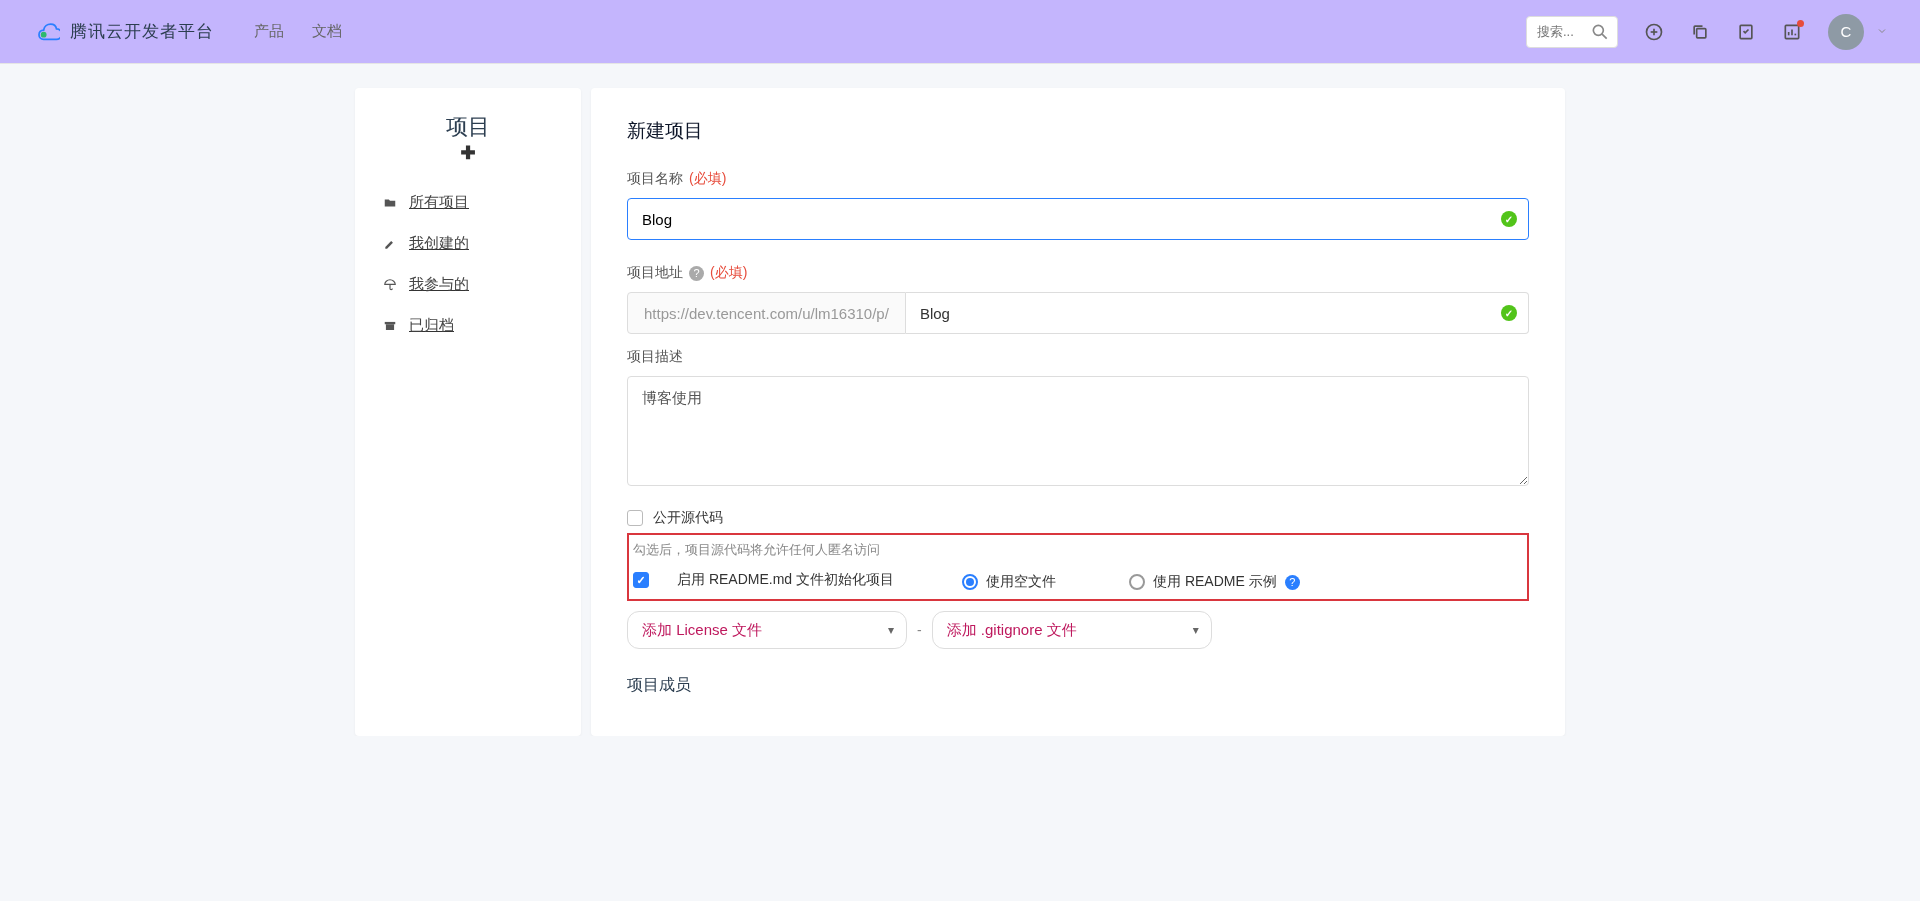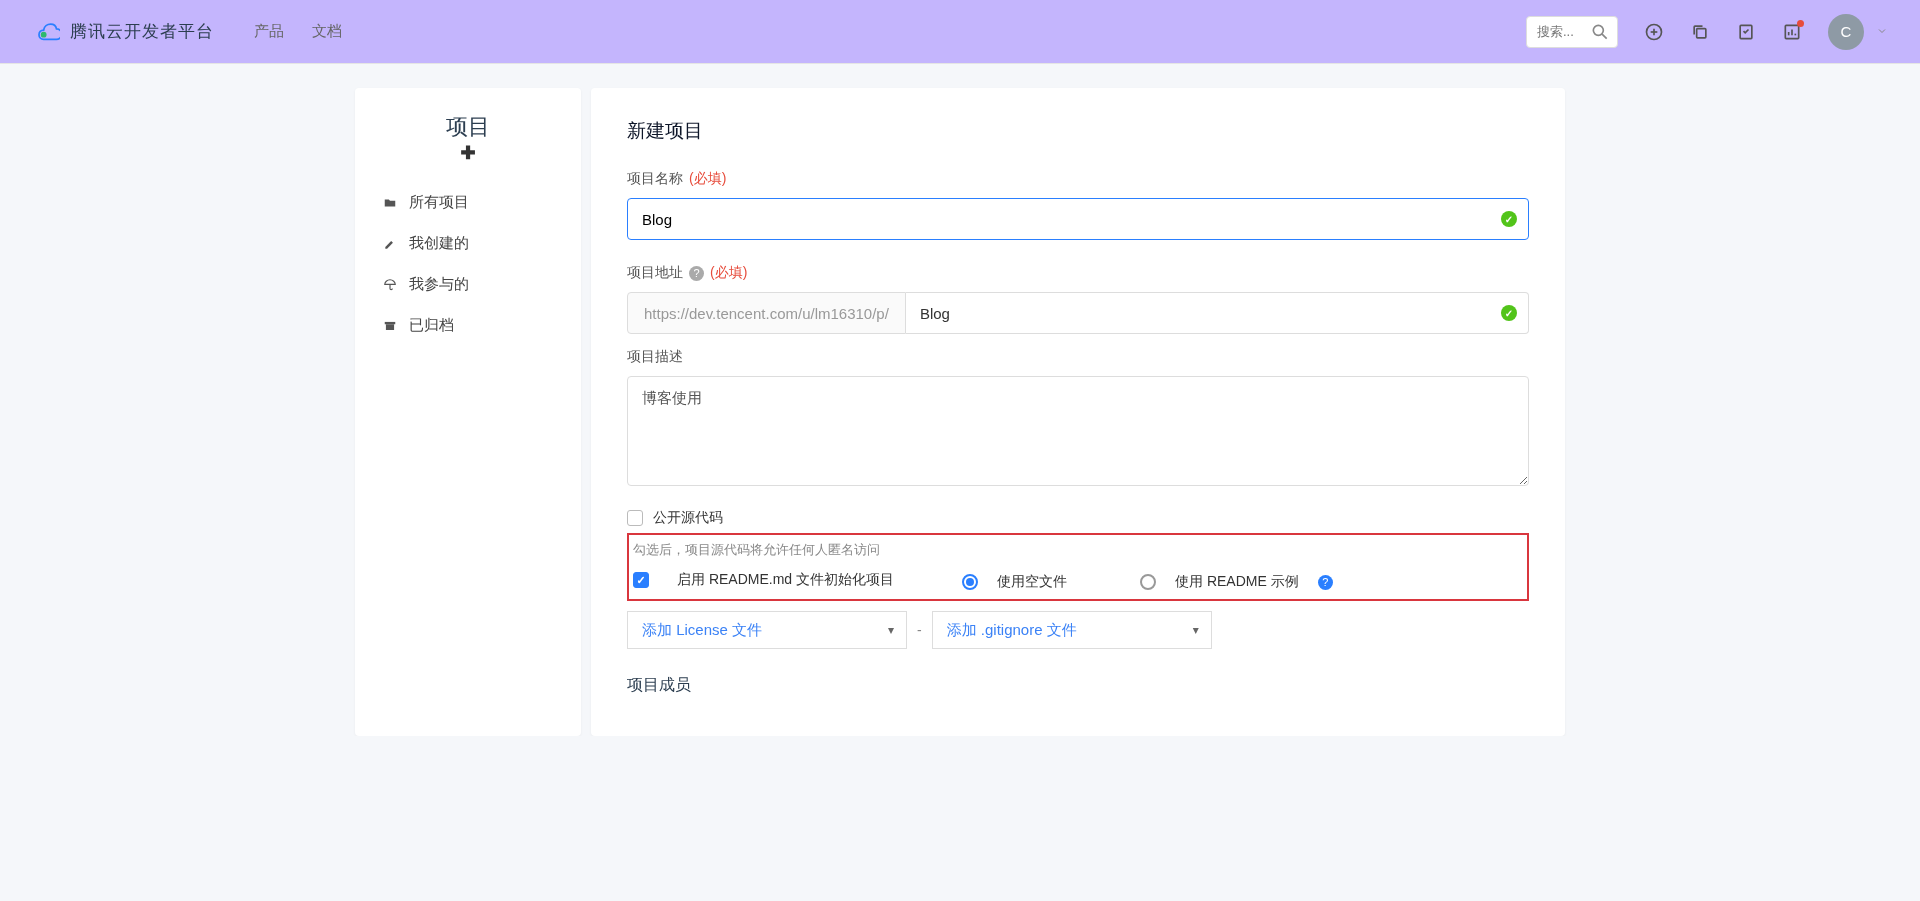--- a/index.html
+++ b/index.html
@@ -22,21 +22,21 @@
     .avatar-wrap { display: flex; align-items: center; gap: 12px; }
     .avatar { width: 36px; height: 36px; border-radius: 50%; background: #8e9aa5; color: #fff; display: flex; align-items: center; justify-content: center; font-size: 15px; }
     .chevron { color: #888; }
     
     .container { max-width: 1230px; margin: 24px auto 0; display: flex; gap: 10px; padding: 0 10px; }
     
     .sidebar { width: 226px; background: #fff; border-radius: 4px; box-shadow: 0 1px 3px rgba(0,0,0,0.05); padding: 24px 0; }
     .sidebar-header { display: flex; align-items: center; justify-content: space-between; padding: 0 28px 18px; flex-direction: column; }
     .sidebar-title { font-size: 22px; font-weight: 500; color: #2c3e50; }
     .add-btn { font-size: 18px; font-weight: 700; color: #333; cursor: pointer; }
-    .sidebar-menu { display: flex; flex-direction: column; }
+    .sidebar-menu { display: flex; flex-direction: column; text-decoration: underline; }
     .sidebar-item { display: flex; align-items: center; gap: 12px; padding: 11px 28px; cursor: pointer; color: #444; }
     .sidebar-item .si-icon { width: 14px; height: 14px; display: inline-flex; }
     .sidebar-item .si-icon svg { width: 14px; height: 14px; fill: #555; }
     .sidebar-item span { font-size: 15px; }
     
     .main { flex: 1; background: #fff; border-radius: 4px; box-shadow: 0 1px 3px rgba(0,0,0,0.05); padding: 30px 36px 40px; }
     .page-title { font-size: 19px; font-weight: 500; color: #0f172a; margin-bottom: 26px; }
     
     .field-label { font-size: 14px; color: #555; margin-bottom: 10px; display: flex; align-items: center; gap: 6px; }
     .required { color: #e74c3c; }
@@ -63,24 +63,24 @@
     .link-text { color: #2a7fff; text-decoration: none; }
     
     .checkbox-row { display: flex; align-items: center; gap: 10px; margin-bottom: 6px; cursor: pointer; }
     .checkbox { width: 16px; height: 16px; border: 1px solid #bbb; border-radius: 3px; display: inline-flex; align-items: center; justify-content: center; background: #fff; }
     .checkbox.checked { background: #2a7fff; border-color: #2a7fff; }
     .checkbox.checked::after { content: "✓"; color: #fff; font-size: 11px; font-weight: 700; }
     .hint-text { font-size: 13px; color: #888; margin-bottom: 12px; }
     
     .highlight-box { border: 2px solid #d9363e; padding: 6px 8px 10px 4px; margin-bottom: 12px; }
     .readme-row { display: flex; align-items: center; gap: 28px; }
-    .readme-item { display: flex; align-items: center; gap: 19px; cursor: pointer; padding-left: 45px; }
+    .readme-item { display: flex; align-items: center; gap: 8px; cursor: pointer; padding-left: 45px; }
     
     .select-row { display: flex; align-items: center; gap: 10px; margin-bottom: 26px; margin-top: 4px; }
-    .select { position: relative; height: 38px; border: 1px solid #ddd; border-radius: 0; display: flex; align-items: center; padding: 0 36px 0 14px; min-width: 280px; cursor: pointer; color: #3b82f6; font-size: 15px; }
+    .select { position: relative; height: 38px; border: 1px solid #ddd; border-radius: 12px; display: flex; align-items: center; padding: 0 36px 0 14px; min-width: 280px; cursor: pointer; color: #be185d; font-size: 15px; }
     .select::after { content: "▾"; position: absolute; right: 12px; color: #666; font-size: 12px; }
     .dash { color: #888; }
     
     .section-title { font-size: 16px; font-weight: 500; color: #2c3e50; }
   </style>
 </head>
 <body>
 
 <header class="header">
   <div class="logo-wrap">

